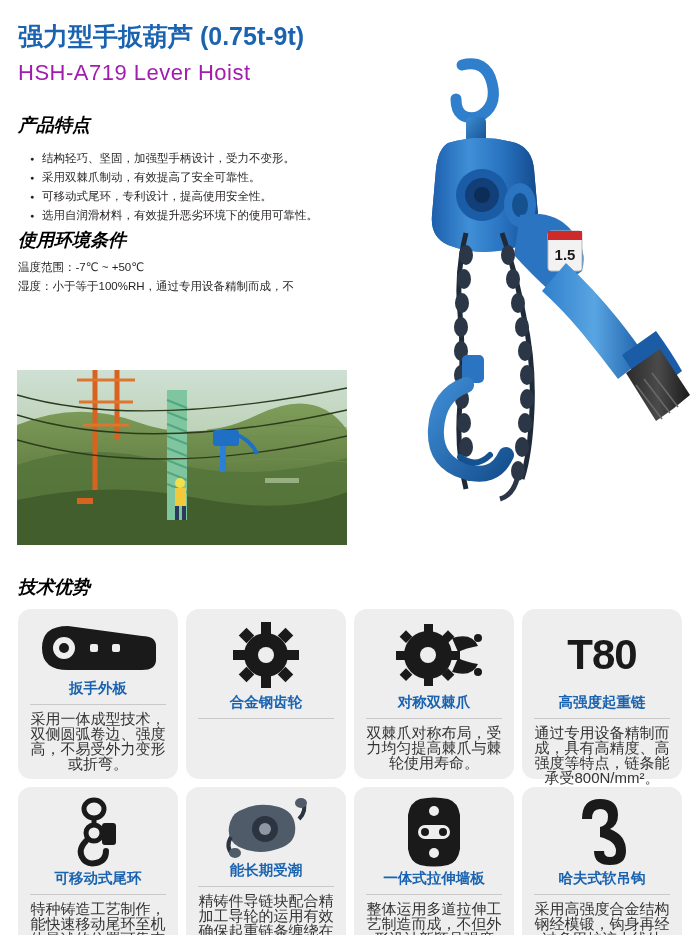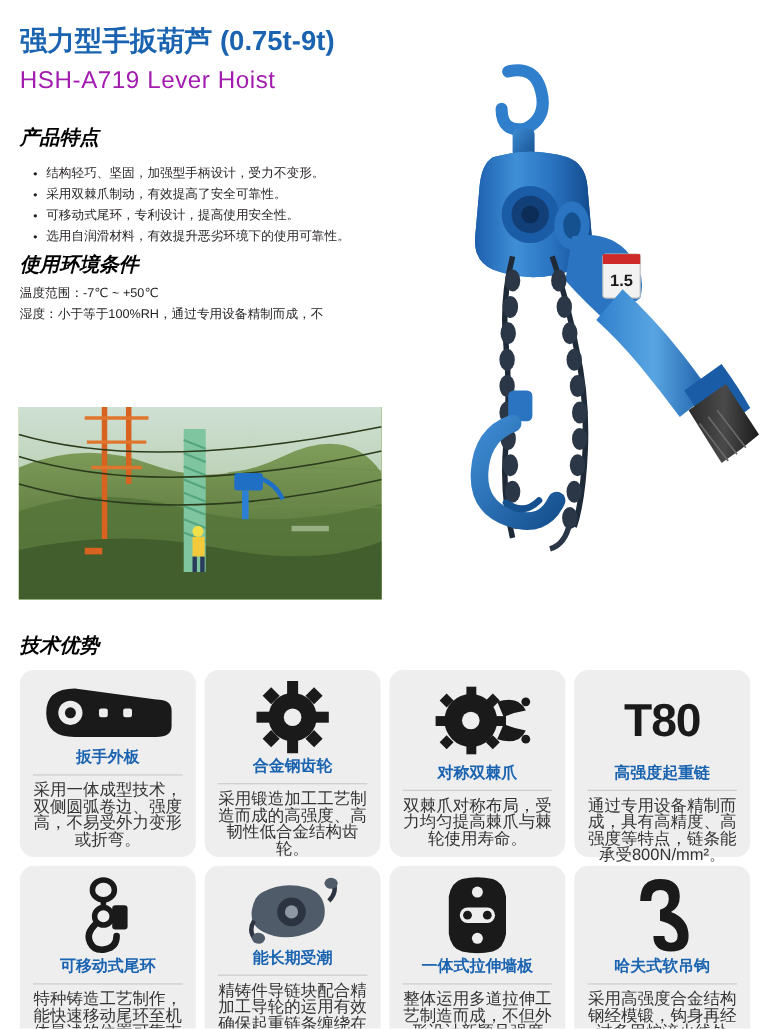--- a/index.html
+++ b/index.html
@@ -385,21 +385,20 @@
                 <rect x="47" y="8" width="11" height="11" transform="rotate(45 52.5 13.5)"></rect>
                 <rect x="8" y="47" width="11" height="11" transform="rotate(45 13.5 52.5)"></rect>
                 <rect x="47" y="47" width="11" height="11" transform="rotate(45 52.5 52.5)"></rect>
               </g>
             </g>
             <circle cx="33" cy="33" r="8" fill="#eeeeee"></circle>
           </svg>
         </div>
         <div class="card-title">合金钢齿轮</div>
         <div class="card-rule"></div>
-        <div class="card-desc">采用锻造加工工艺制造而成的高强度、高韧性低合金结构齿轮。</div>
       </div>
 
       <div class="card">
         <div class="card-icon">
           <svg width="100" height="62" viewBox="0 0 100 62" xmlns="http://www.w3.org/2000/svg">
             <g fill="#1a1a1a">
               <circle cx="44" cy="31" r="24"></circle>
               <g>
                 <rect x="40" y="0" width="9" height="10"></rect>
                 <rect x="40" y="52" width="9" height="10"></rect>

